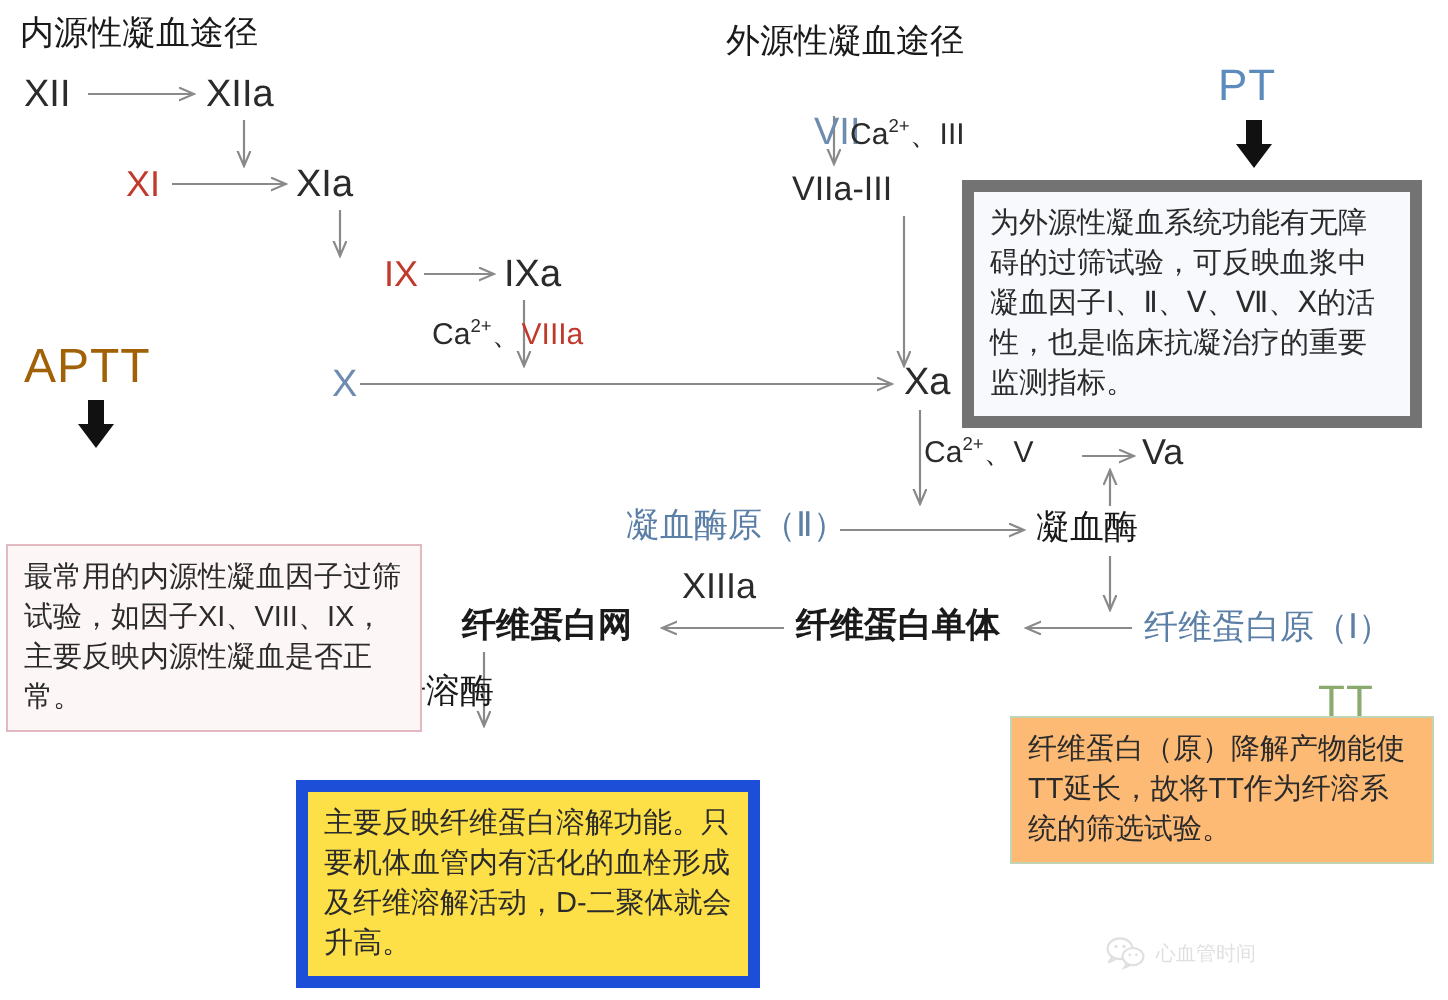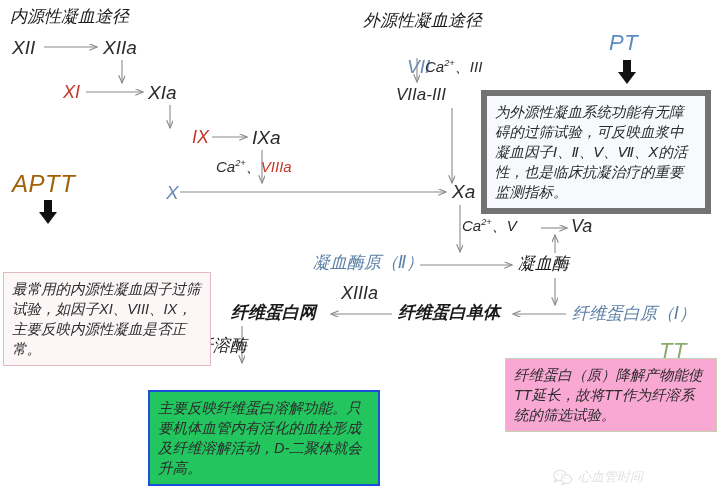--- a/index.html
+++ b/index.html
@@ -4,49 +4,49 @@
 <style>
   html,body{margin:0;padding:0;}
   body{
     width:724px;height:500px;
     background:#ffffff;
     font-family:"Liberation Sans","DejaVu Sans",sans-serif;
     position:relative;
     overflow:hidden;
     color:#1a1a1a;
   }
-  #canvas{position:absolute;left:0;top:0;width:724px;height:369px;font-style:italic;}
+  #canvas{position:absolute;left:0;top:0;width:724px;height:369px;}
   .node{position:absolute;white-space:nowrap;line-height:1;}
   .t-title{font-size:17px;color:#1a1a1a;font-weight:400;}
   .t-factor{font-size:19px;color:#2b2b2b;}
   .t-red{font-size:18px;color:#c0392b;}
   .t-blue{font-size:19px;color:#6d8cb0;}
   .t-blue2{font-size:17px;color:#5b7fa6;}
   .t-lab{font-size:15px;color:#2b2b2b;}
   .t-cn{font-size:17px;color:#1a1a1a;}
   .t-head-red{font-size:24px;color:#a16207;letter-spacing:.5px;}
   .t-head-blue{font-size:22px;color:#5d8bbd;letter-spacing:.5px;}
   .t-head-green{font-size:22px;color:#8aab6d;letter-spacing:.5px;}
   .t-head-gold{font-size:20px;color:#d6b44a;letter-spacing:.5px;}
   sup{font-size:.62em;vertical-align:super;}
 
   .box{position:absolute;box-sizing:border-box;font-size:14.5px;line-height:1.38;
        padding:6px 8px;white-space:pre-line;}
   .box-pink{border:1px solid #e2b9c0;background:#fdf6f7;color:#2b2b2b;}
   .box-blue{border:6px solid #737373;background:#f7f9fc;color:#2b2b2b;}
-  .box-green{border:1px solid #c3d4b4;background:#f9a8d4;color:#2b2b2b;}
-  .box-gold{border:2px solid #1d4ed8;background:#22c55e;color:#2b2b2b;}
+  .box-green{border:1px solid #c3d4b4;background:#fdba74;color:#2b2b2b;}
+  .box-gold{border:6px solid #1d4ed8;background:#fde047;color:#2b2b2b;}
 
   .bigarrow{position:absolute;width:0;height:0;}
   .bigarrow .shaft{position:absolute;background:#111;}
   .bigarrow .head{position:absolute;width:0;height:0;border-left:9px solid transparent;
                   border-right:9px solid transparent;border-top:12px solid #111;}
 
   .wm{position:absolute;display:flex;align-items:center;gap:5px;opacity:.30;}
-  .wm-txt{font-size:13px;color:#9a9a9a;}
+  .wm-txt{font-size:10px;color:#9a9a9a;}
   svg.lines{position:absolute;left:0;top:0;width:724px;height:500px;
             pointer-events:none;}
 </style>
 </head>
 <body>
 
 <div id="canvas">
 
   <svg class="lines" viewBox="0 0 724 500">
     <defs>

